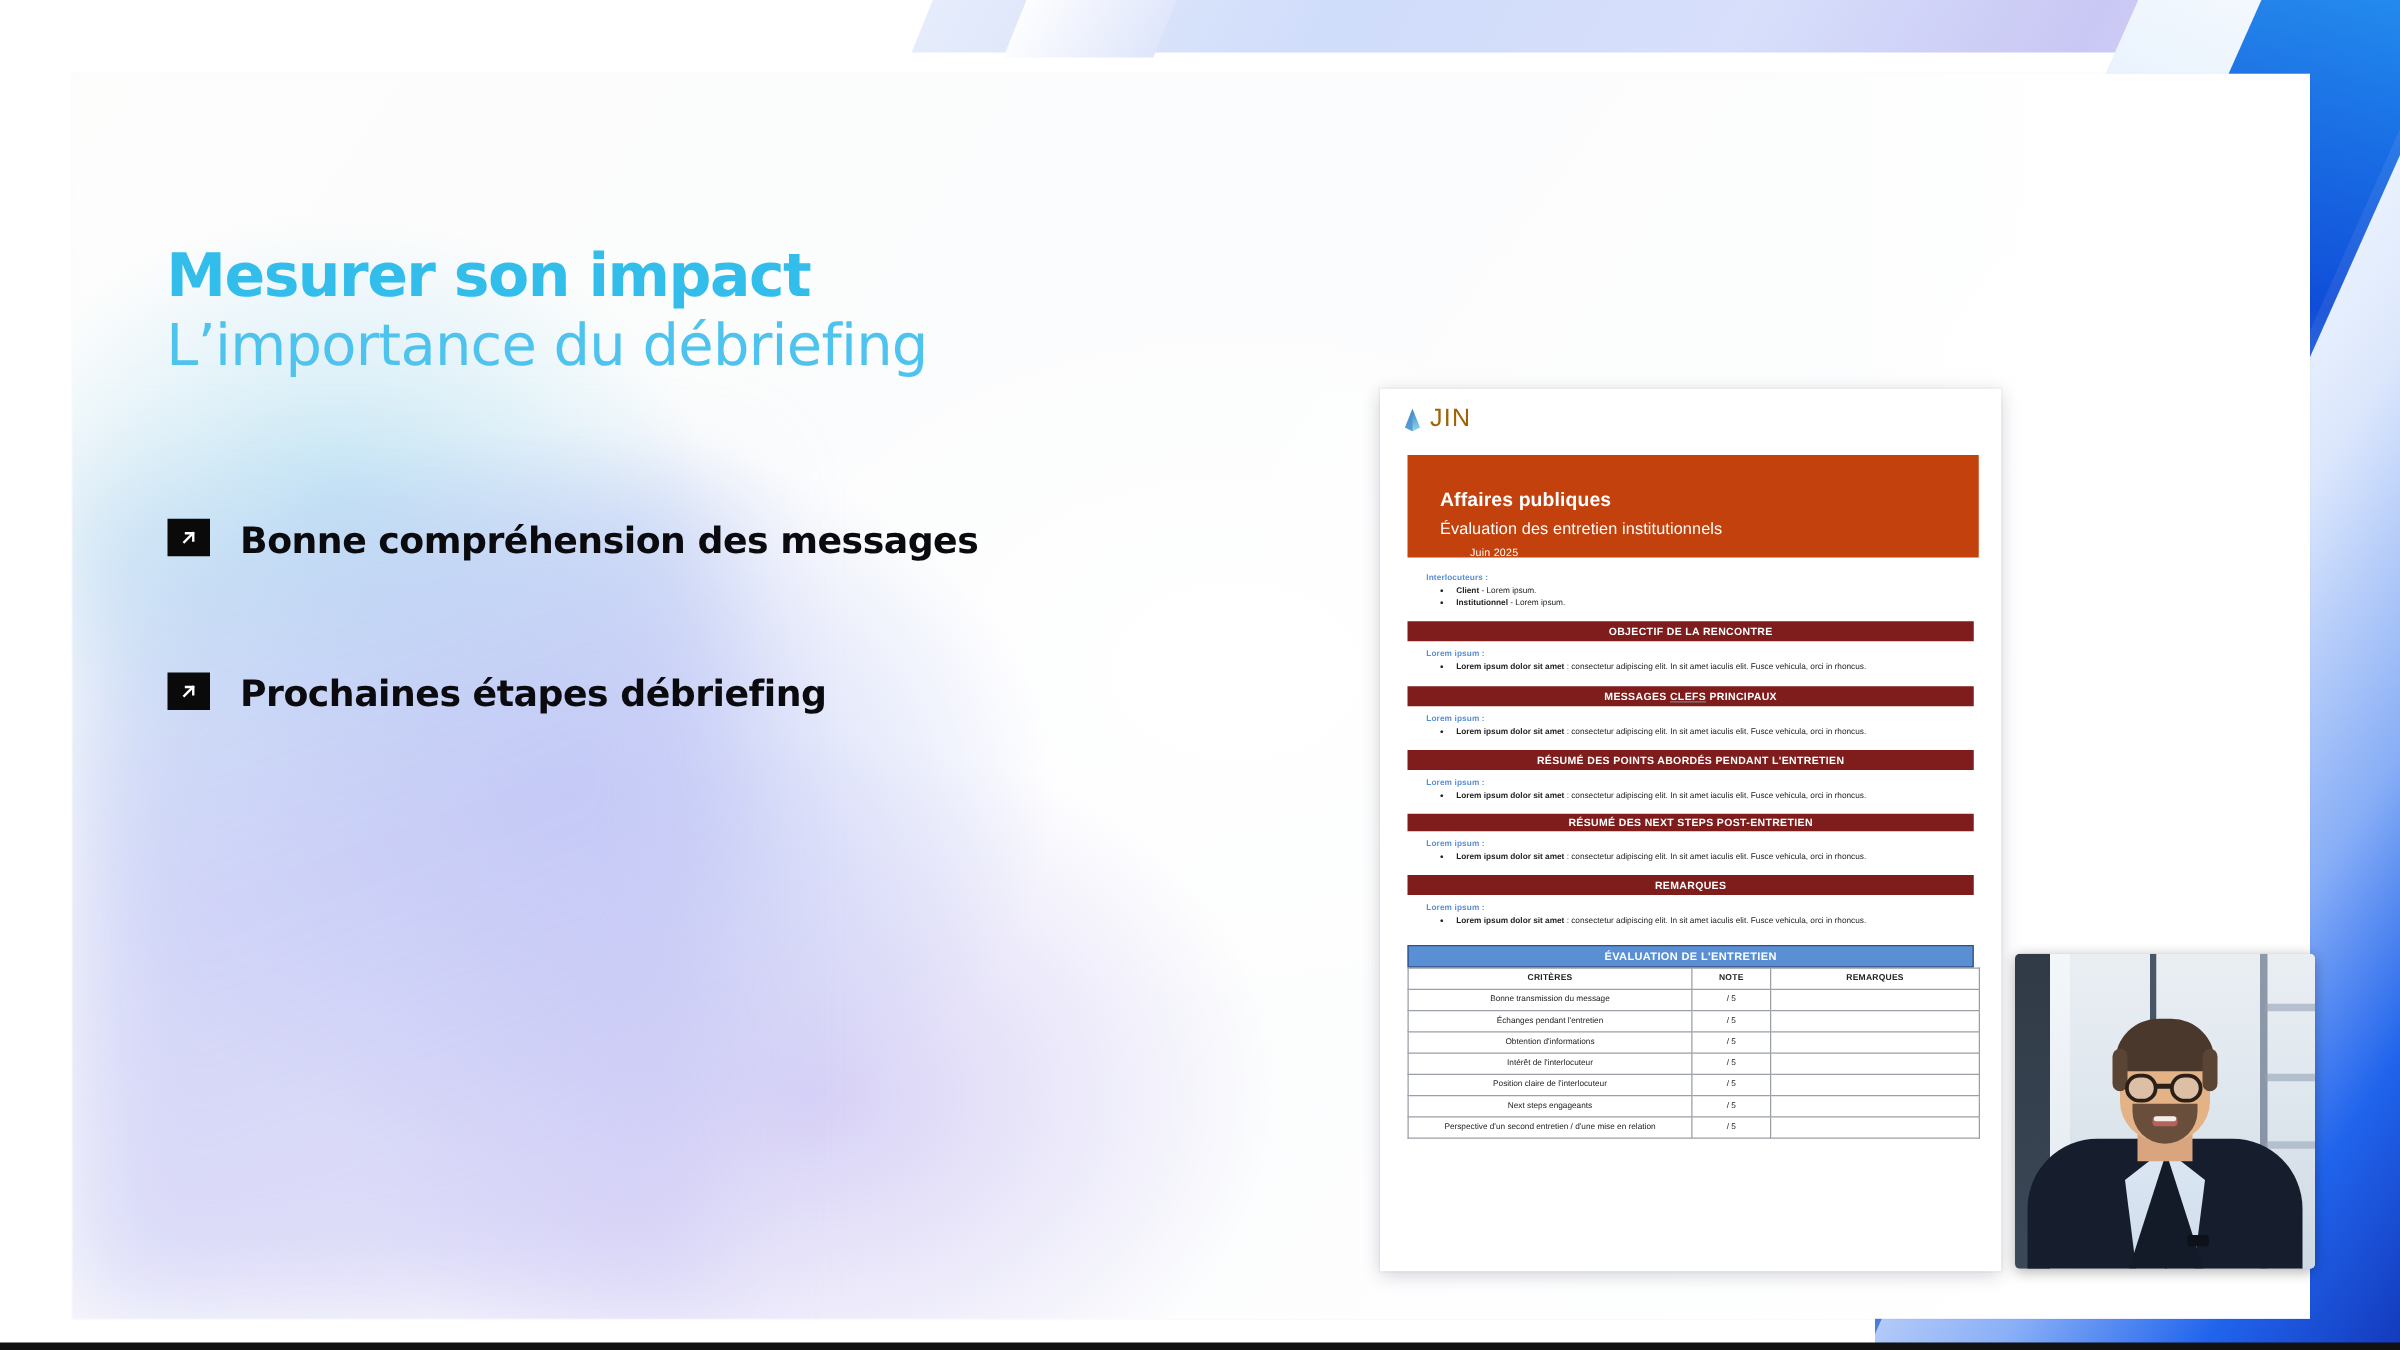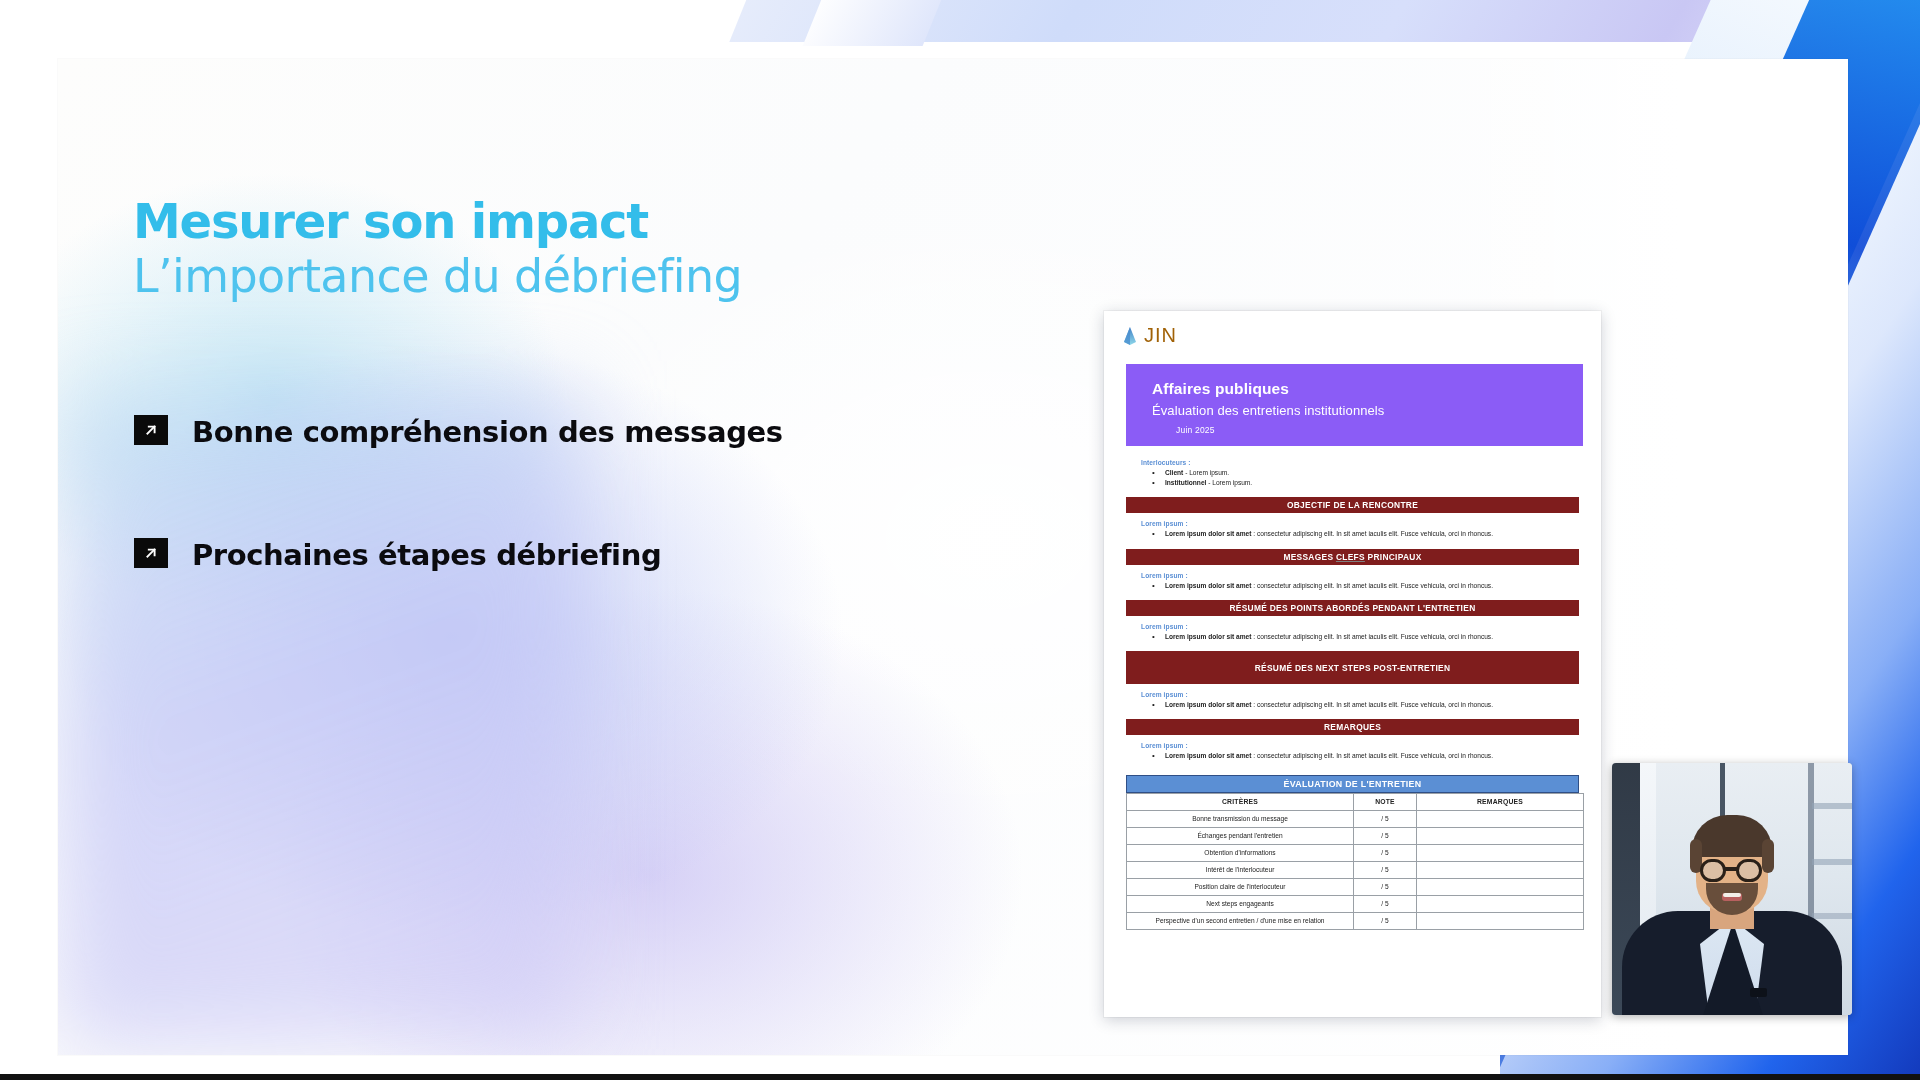--- a/index.html
+++ b/index.html
@@ -87,41 +87,41 @@
   #doc{
     position:absolute; left:1104px; top:300px; width:497px; height:706px;
     background:#ffffff; box-shadow:0 3px 14px rgba(30,40,70,.22), 0 0 0 1px rgba(0,0,0,.04);
   }
   .doc-logo{ position:absolute; left:18px; top:13px; display:flex; align-items:center; gap:6px; }
   .doc-logo-text{ font-size:20px; letter-spacing:1px; color:#a16207; font-weight:300;
                   font-family:"Liberation Sans", sans-serif; }
 
   .doc-hero{
     position:absolute; left:22px; top:53px; width:457px; height:82px;
-    background:#8b5cf6; color:#fff; padding:16px 0 0 26px;
+    background:#c2410c; color:#fff; padding:28px 0 0 26px;
   }
   .hero-t1{ font-size:15.5px; font-weight:700; letter-spacing:.1px; }
   .hero-t2{ font-size:13px; font-weight:400; margin-top:5px; letter-spacing:.1px; }
   .hero-t3{ font-size:8.5px; font-weight:400; margin-top:7px; letter-spacing:.2px;margin-left:24px; }
 
   .doc-body{ position:absolute; left:0; top:140px; width:497px; }
 
   .interlocuteurs{ padding:8px 0 0 37px; }
   .lead{ color:#5b8fd4; font-size:6.6px; font-weight:700; letter-spacing:.1px; }
   .ul{ list-style:none; margin:2px 0 0 0; padding:0; }
   .ul li{ position:relative; padding-left:24px; font-size:6.6px; color:#222; line-height:1.55; }
   .ul li:before{ content:"•"; position:absolute; left:11px; top:-1px; color:#222; font-size:8px; }
   .bold{ font-weight:700; }
 
   .sec-bar{
     margin:9px 22px 0 22px; height:16px; background:#7f1d1d; color:#fff;
     display:flex; align-items:center; justify-content:center;
     font-size:8.4px; font-weight:700; letter-spacing:.3px;
   }
-  .sec-bar.tall{ height:33px; }
+  .sec-bar.tall{ height:14px; }
   .u-line{ text-decoration:underline; text-decoration-color:#7f7f7f;
            text-underline-offset:1px; }
   .sec-body{ padding:7px 0 0 37px; }
   .sec-body .lead{ margin-bottom:1px; }
 
   .eval-bar{
     margin:13px 22px 0 22px; height:18px; background:#5b8fd4; color:#fff;
     border:1px solid #2f4f86;
     display:flex; align-items:center; justify-content:center;
     font-size:8.8px; font-weight:700; letter-spacing:.3px;
@@ -257,21 +257,21 @@
             </linearGradient>
           </defs>
           <polygon points="8,1 14,16 8,19 2,16" fill="url(#jg)"></polygon>
           <polygon points="8,1 8,19 2,16" fill="#4a8fd0" opacity=".8"></polygon>
         </svg>
         <span class="doc-logo-text">JIN</span>
       </div>
 
       <div class="doc-hero">
         <div class="hero-t1">Affaires publiques</div>
-        <div class="hero-t2">Évaluation des entretiens institutionnels</div>
+        <div class="hero-t2">Évaluation des entretien institutionnels</div>
         <div class="hero-t3">Juin 2025</div>
       </div>
 
       <div class="doc-body">
 
         <div class="interlocuteurs">
           <div class="lead">Interlocuteurs :</div>
           <ul class="ul">
             <li><span class="bold">Client</span><span> - Lorem ipsum.</span></li>
             <li><span class="bold">Institutionnel</span><span> - Lorem ipsum.</span></li>

